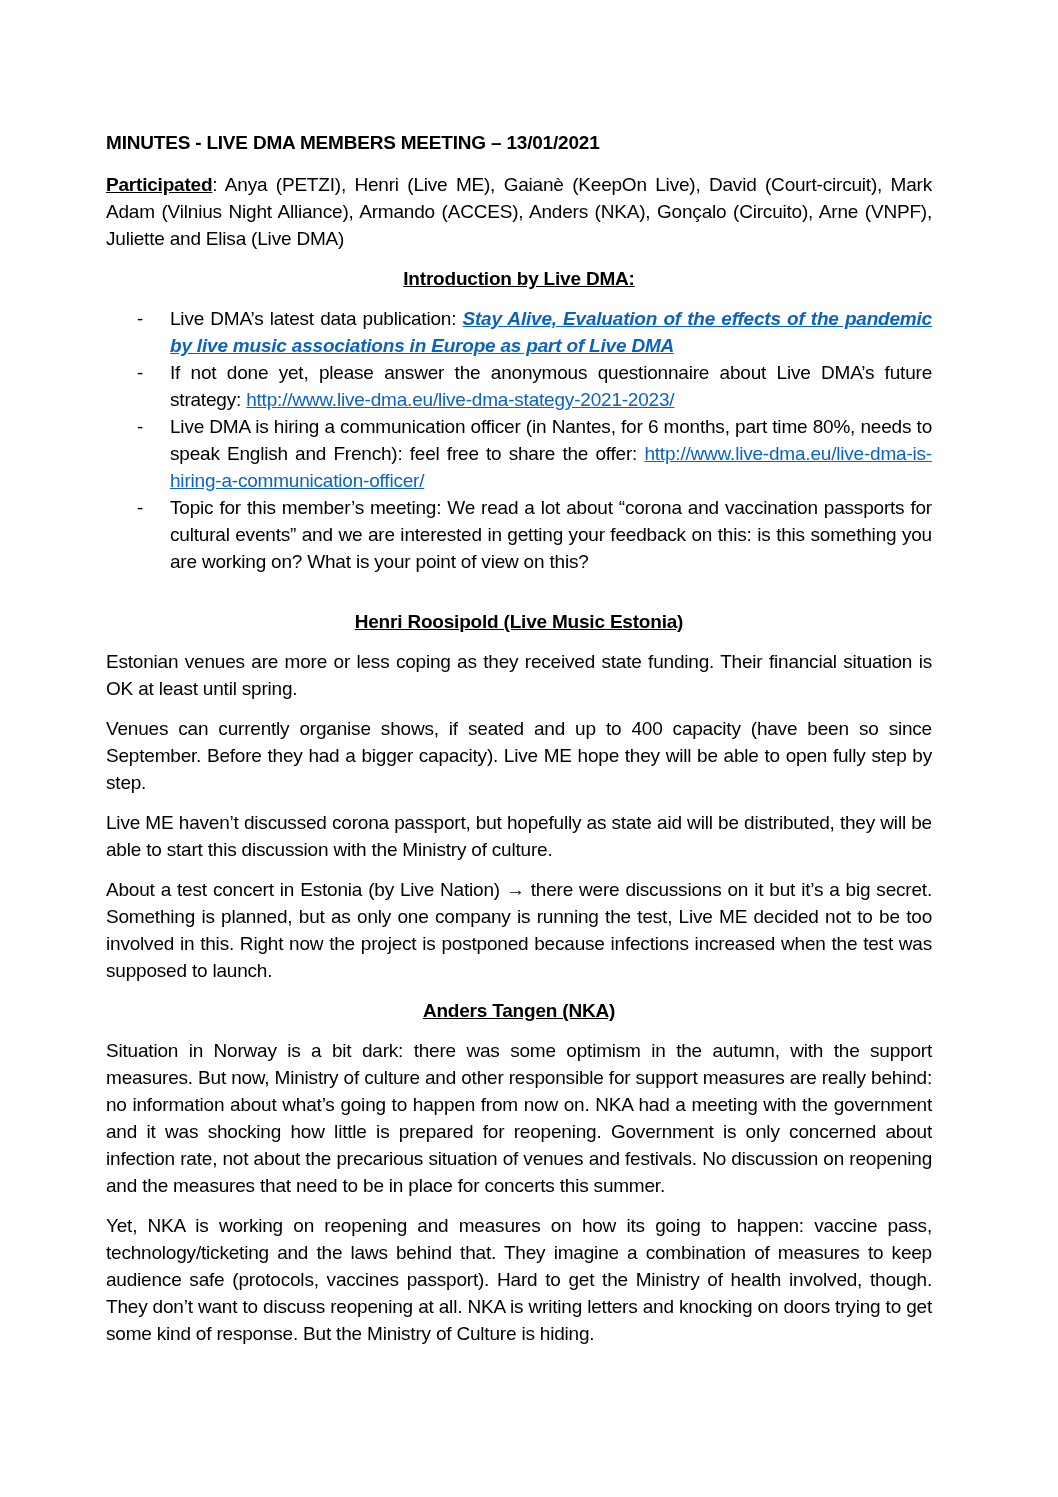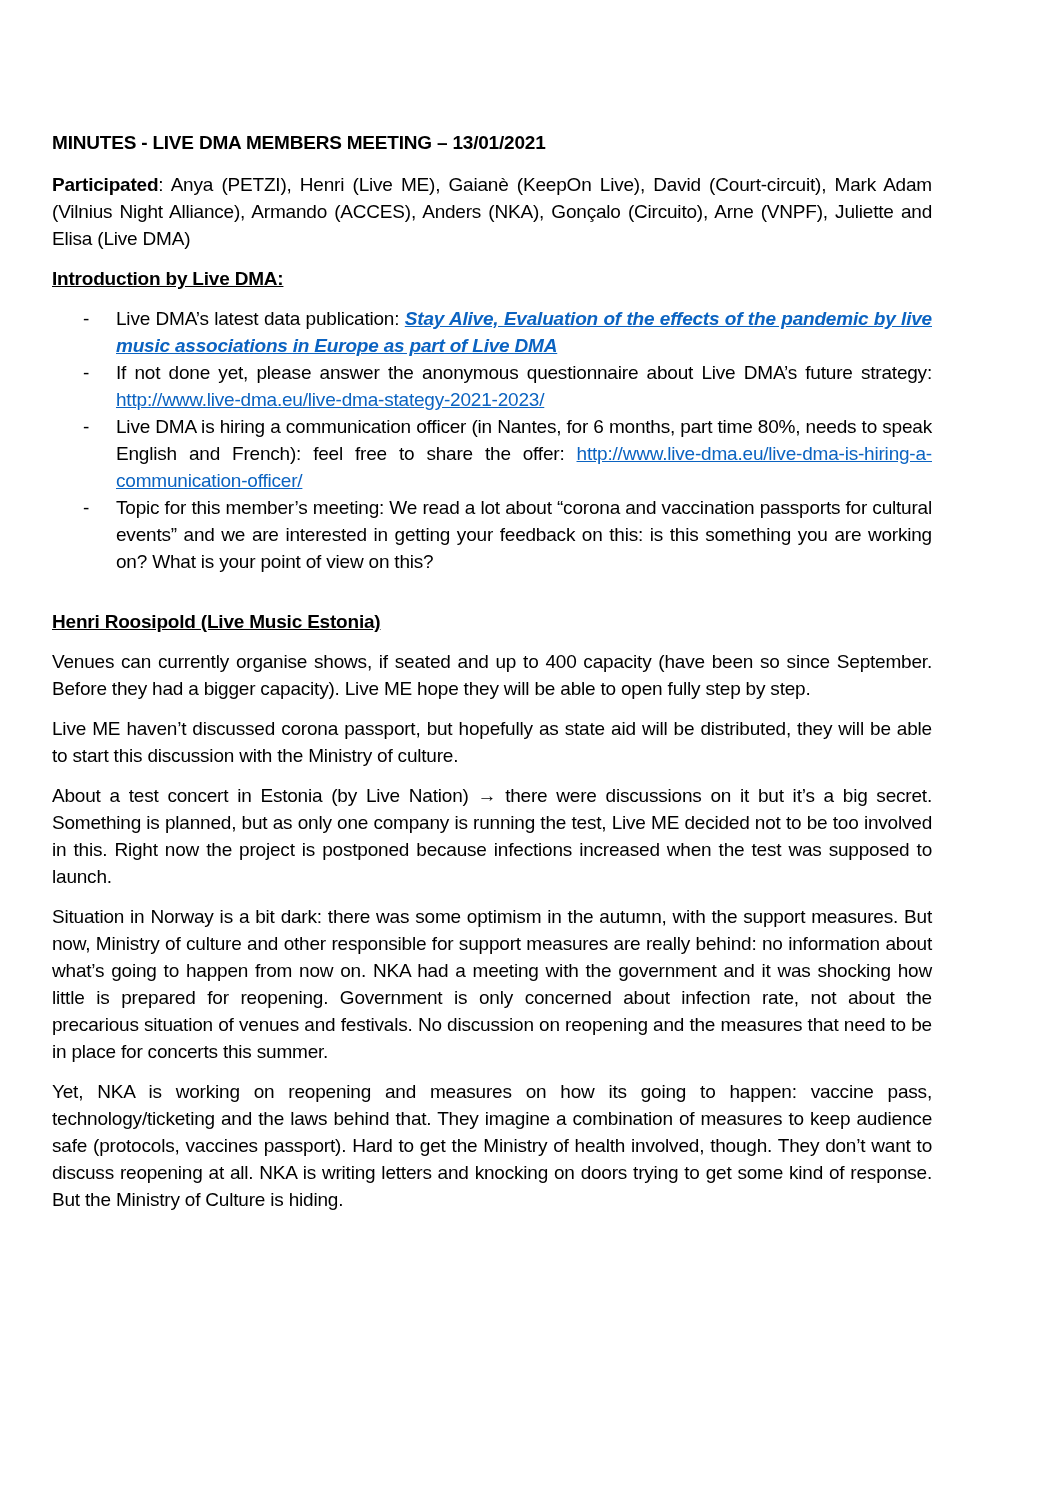--- a/index.html
+++ b/index.html
@@ -14,38 +14,38 @@
     font-size: 19px;
     line-height: 27px;
     color: #000000;
     letter-spacing: -0.2px;
     -webkit-font-smoothing: antialiased;
   }
   .page {
     box-sizing: border-box;
     width: 1058px;
     height: 1497px;
-    padding: 129px 126px 0 52px;
+    padding: 129px 126px 0 106px;
     background: #ffffff;
     overflow: hidden;
   }
   .doc-title {
     font-weight: 700;
     margin: 0 0 15px 0;
     text-align: left;
   }
   p.para {
     margin: 0 0 13px 0;
     text-align: justify;
   }
   .section-heading {
     font-weight: 700;
     text-decoration: underline;
     margin: 0 0 13px 0;
-    text-align: left;
+    text-align: center;
   }
   ul.dash-list {
     list-style: none;
     margin: 0 0 33px 0;
     padding: 0;
   }
   ul.dash-list li {
     position: relative;
     padding-left: 64px;
     text-align: justify;
@@ -61,20 +61,21 @@
     text-decoration: underline;
     cursor: pointer;
     word-break: break-word;
   }
   a.doc-link.title-link {
     font-style: italic;
     font-weight: 700;
   }
   .bold {
     font-weight: 700;
+    text-decoration: underline;
   }
 </style>
 </head>
 <body>
 
 <div class="page">
 
   <p class="doc-title">MINUTES - LIVE DMA MEMBERS MEETING – 13/01/2021</p>
 
   <p class="para"><span class="bold">Participated</span><span>: Anya (PETZI), Henri (Live ME), Gaianè (KeepOn Live), David (Court-circuit), Mark Adam (Vilnius Night Alliance), Armando (ACCES), Anders (NKA), Gonçalo (Circuito), Arne (VNPF), Juliette and Elisa (Live DMA)</span></p>
@@ -83,21 +84,23 @@
 
   <ul class="dash-list">
     <li><span class="dash-marker">-</span><span>Live DMA’s latest data publication: </span><a class="doc-link title-link">Stay Alive, Evaluation of the effects of the pandemic by live music associations in Europe as part of Live DMA</a></li>
     <li><span class="dash-marker">-</span><span>If not done yet, please answer the anonymous questionnaire about Live DMA’s future strategy: </span><a class="doc-link">http://www.live-dma.eu/live-dma-stategy-2021-2023/</a></li>
     <li><span class="dash-marker">-</span><span>Live DMA is hiring a communication officer (in Nantes, for 6 months, part time 80%, needs to speak English and French): feel free to share the offer: </span><a class="doc-link">http://www.live-dma.eu/live-dma-is-hiring-a-communication-officer/</a></li>
     <li><span class="dash-marker">-</span><span>Topic for this member’s meeting: We read a lot about “corona and vaccination passports for cultural events” and we are interested in getting your feedback on this: is this something you are working on? What is your point of view on this?</span></li>
   </ul>
 
   <p class="section-heading">Henri Roosipold (Live Music Estonia)</p>
 
+  <p class="para">Estonian venues are more or less coping as they received state funding. Their financial situation is OK at least until spring.</p>
   <p class="para">Venues can currently organise shows, if seated and up to 400 capacity (have been so since September. Before they had a bigger capacity). Live ME hope they will be able to open fully step by step.</p>
   <p class="para">Live ME haven’t discussed corona passport, but hopefully as state aid will be distributed, they will be able to start this discussion with the Ministry of culture.</p>
   <p class="para">About a test concert in Estonia (by Live Nation) → there were discussions on it but it’s a big secret. Something is planned, but as only one company is running the test, Live ME decided not to be too involved in this. Right now the project is postponed because infections increased when the test was supposed to launch.</p>
 
+  <p class="section-heading">Anders Tangen (NKA)</p>
 
   <p class="para">Situation in Norway is a bit dark: there was some optimism in the autumn, with the support measures. But now, Ministry of culture and other responsible for support measures are really behind: no information about what’s going to happen from now on. NKA had a meeting with the government and it was shocking how little is prepared for reopening. Government is only concerned about infection rate, not about the precarious situation of venues and festivals. No discussion on reopening and the measures that need to be in place for concerts this summer.</p>
   <p class="para">Yet, NKA is working on reopening and measures on how its going to happen: vaccine pass, technology/ticketing and the laws behind that. They imagine a combination of measures to keep audience safe (protocols, vaccines passport). Hard to get the Ministry of health involved, though. They don’t want to discuss reopening at all. NKA is writing letters and knocking on doors trying to get some kind of response. But the Ministry of Culture is hiding.</p>
 
 </div>
 
 </body></html>

